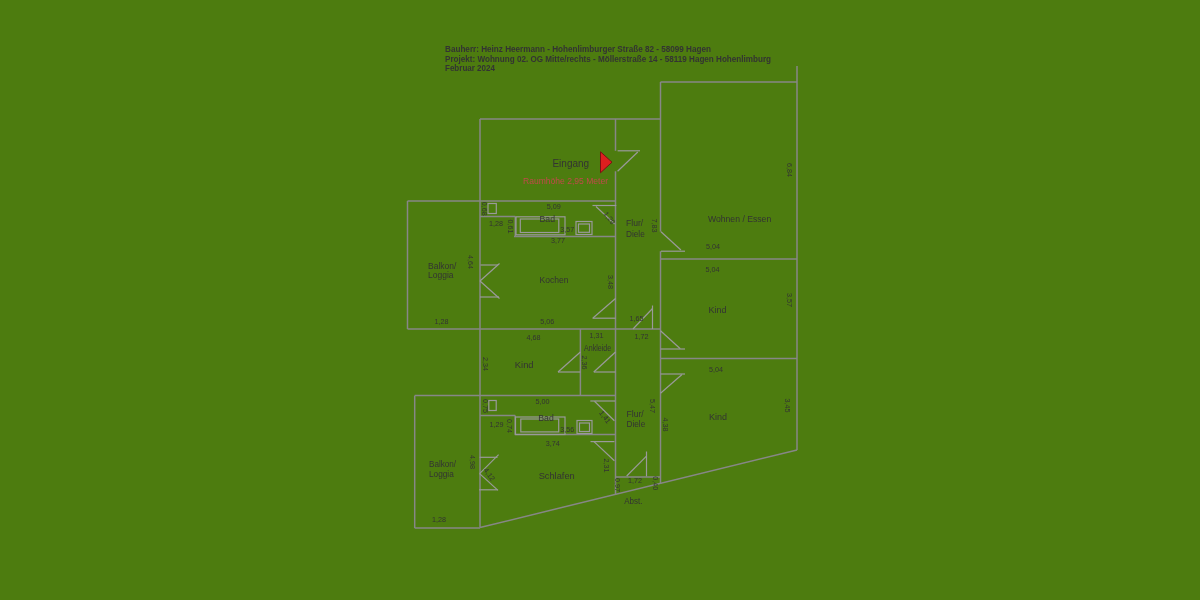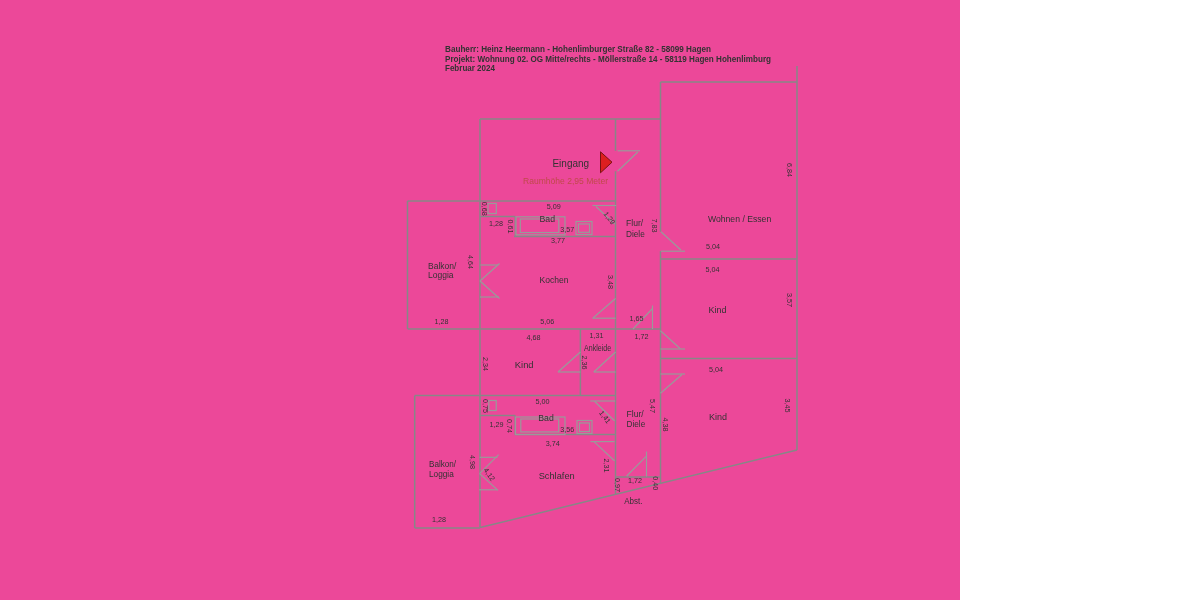--- a/index.html
+++ b/index.html
@@ -1,16 +1,16 @@
 <!DOCTYPE html>
 <html><head>
 <meta charset="utf-8">
 <style>
   html,body{margin:0;padding:0;background:#ffffff;}
-  .wrap{width:960px;height:600px;position:relative;background:#ec4899;overflow:hidden;}
+  .wrap{width:1200px;height:600px;position:relative;background:#4d7c0f;overflow:hidden;}
   svg{position:absolute;left:0;top:0;}
   text{font-family:"Liberation Sans", sans-serif;fill:#333333;}
   .room{font-size:9.5px;}
   .dim{font-size:7.2px;}
   .wl{stroke:#878787;stroke-width:1.5;fill:none;}
   .wt{stroke:#9a9a9a;stroke-width:1.2;fill:none;}
 </style>
 </head>
 <body>
 <div class="wrap">

